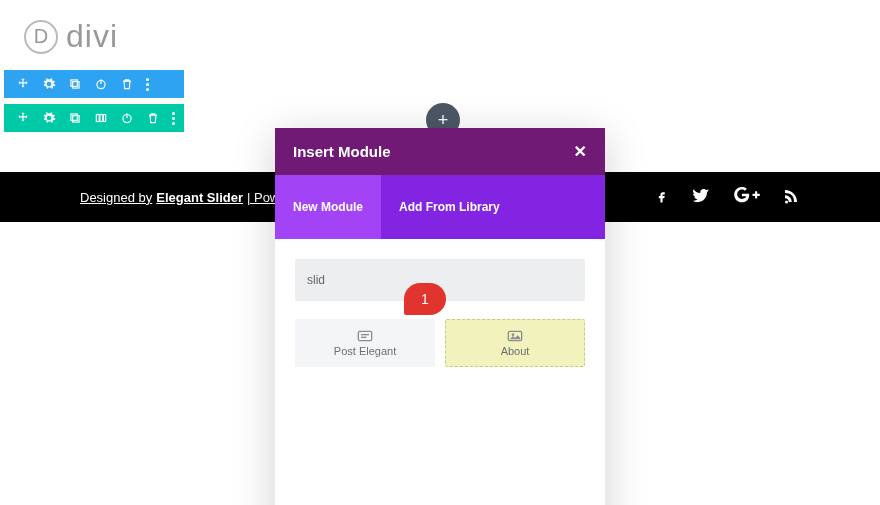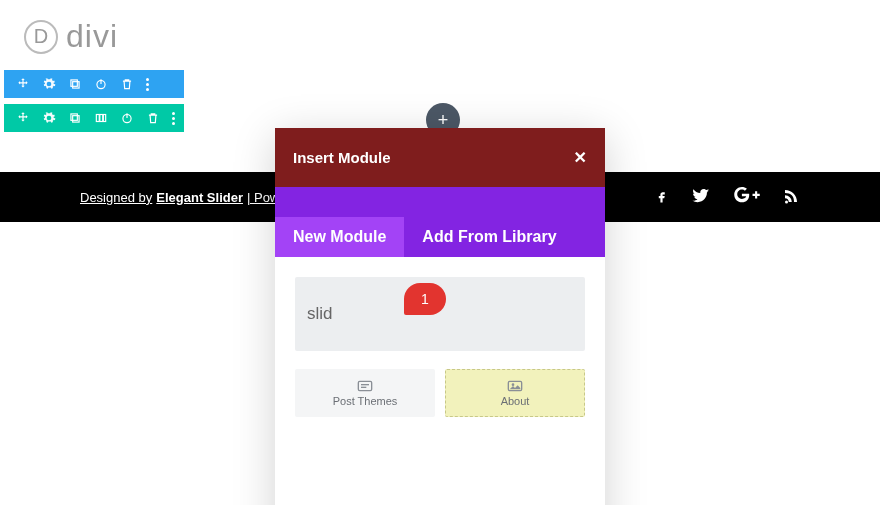--- a/index.html
+++ b/index.html
@@ -17,27 +17,27 @@
 .toolbar .tb-icon { width: 20px; height: 20px; display: flex; align-items: center; justify-content: center; margin: 0 3px; cursor: pointer; }
 .toolbar .divider-dots { width: 10px; display: flex; flex-direction: column; align-items: center; gap: 2px; margin-left: 2px; }
 .toolbar .divider-dots span { width: 3px; height: 3px; background: #fff; border-radius: 50%; }
 .add-circle { position: absolute; top: 103px; left: 426px; width: 34px; height: 34px; background: #4c5866; border-radius: 50%; display: flex; align-items: center; justify-content: center; color: #fff; font-size: 18px; cursor: pointer; z-index: 5; }
 .footer { position: absolute; top: 172px; left: 0; right: 0; height: 50px; background: #000; display: flex; align-items: center; justify-content: space-between; padding: 0 80px; color: #fff; font-size: 13px; }
 .footer .left { display: flex; gap: 4px; text-decoration: underline; }
 .footer .left strong { font-weight: 700; }
 .socials { display: flex; gap: 22px; align-items: center; }
 .socials svg { fill: #fff; }
 .modal { position: absolute; top: 128px; left: 275px; width: 330px; background: #fff; box-shadow: 0 8px 40px rgba(0,0,0,0.18); z-index: 10; }
-.modal-header { background: #7f1d1d; color: #fff; padding: 20px 18px; display: flex; justify-content: space-between; align-items: center; font-size: 15px; font-weight: 600; }
+.modal-header { background: #701a75; color: #fff; padding: 14px 18px; display: flex; justify-content: space-between; align-items: center; font-size: 15px; font-weight: 600; }
 .modal-close { cursor: pointer; font-size: 16px; }
 .modal-tabs { display: flex; background: #8324e2; }
-.modal-tab { flex: 0 0 auto; padding: 11px 18px; font-size: 16px; font-weight: 600; color: #fff; cursor: pointer; margin-top: 30px; }
+.modal-tab { flex: 0 0 auto; padding: 25px 18px; font-size: 12px; font-weight: 600; color: #fff; cursor: pointer; }
 .modal-tab.active { background: #a343f6; }
 .modal-body { padding: 20px; min-height: 320px; }
-.search-box { width: 100%; background: #eceef0; border: none; padding: 27px 12px; font-size: 17px; color: #666; border-radius: 2px; margin-bottom: 18px; }
+.search-box { width: 100%; background: #eceef0; border: none; padding: 14px 12px; font-size: 12px; color: #666; border-radius: 2px; margin-bottom: 18px; }
 .modules { display: flex; flex-wrap: wrap; gap: 10px; }
 .module-item { width: 140px; height: 48px; background: #f4f5f6; display: flex; flex-direction: column; align-items: center; justify-content: center; gap: 3px; font-size: 11px; color: #6b6f75; cursor: pointer; border-radius: 2px; }
 .module-item.highlight { background: #f2f2bc; border: 1px dashed #c8c888; }
 .module-item svg { fill: #8a8f96; }
 .callout { position: absolute; top: 283px; left: 404px; z-index: 20; pointer-events: none; }
 .callout-shape { width: 42px; height: 32px; background: #e2342f; border-radius: 16px 16px 16px 2px; display: flex; align-items: center; justify-content: center; color: #fff; font-size: 14px; font-weight: 500; position: relative; }
 .callout-shape::before { content: ""; position: absolute; left: -6px; top: 10px; border: 7px solid transparent; border-right-color: #e2342f; }
 </style>
 </head>
 <body>
@@ -162,21 +162,21 @@
   </div>
   <div class="modal-body">
     <input class="search-box" value="slid" style="">
     <div class="modules">
       <div class="module-item">
         <svg width="16" height="12" viewBox="0 0 24 18">
             <rect x="2" y="2" width="20" height="14" fill="none" stroke="#8a8f96" stroke-width="2" rx="2"></rect>
             <rect x="6" y="6" width="12" height="2"></rect>
             <rect x="6" y="10" width="8" height="2"></rect>
           </svg>
-        <span>Post Themes</span>
+        <span>Post Elegant</span>
       </div>
       <div class="module-item highlight">
         <svg width="16" height="12" viewBox="0 0 24 18">
             <rect x="2" y="2" width="20" height="14" fill="none" stroke="#8a8f96" stroke-width="2" rx="2"></rect>
             <circle cx="9" cy="7" r="2"></circle>
             <path d="M4 14l5-5 3 3 4-4 4 4v2H4z"></path>
           </svg>
         <span>About</span>
       </div>
     </div>

